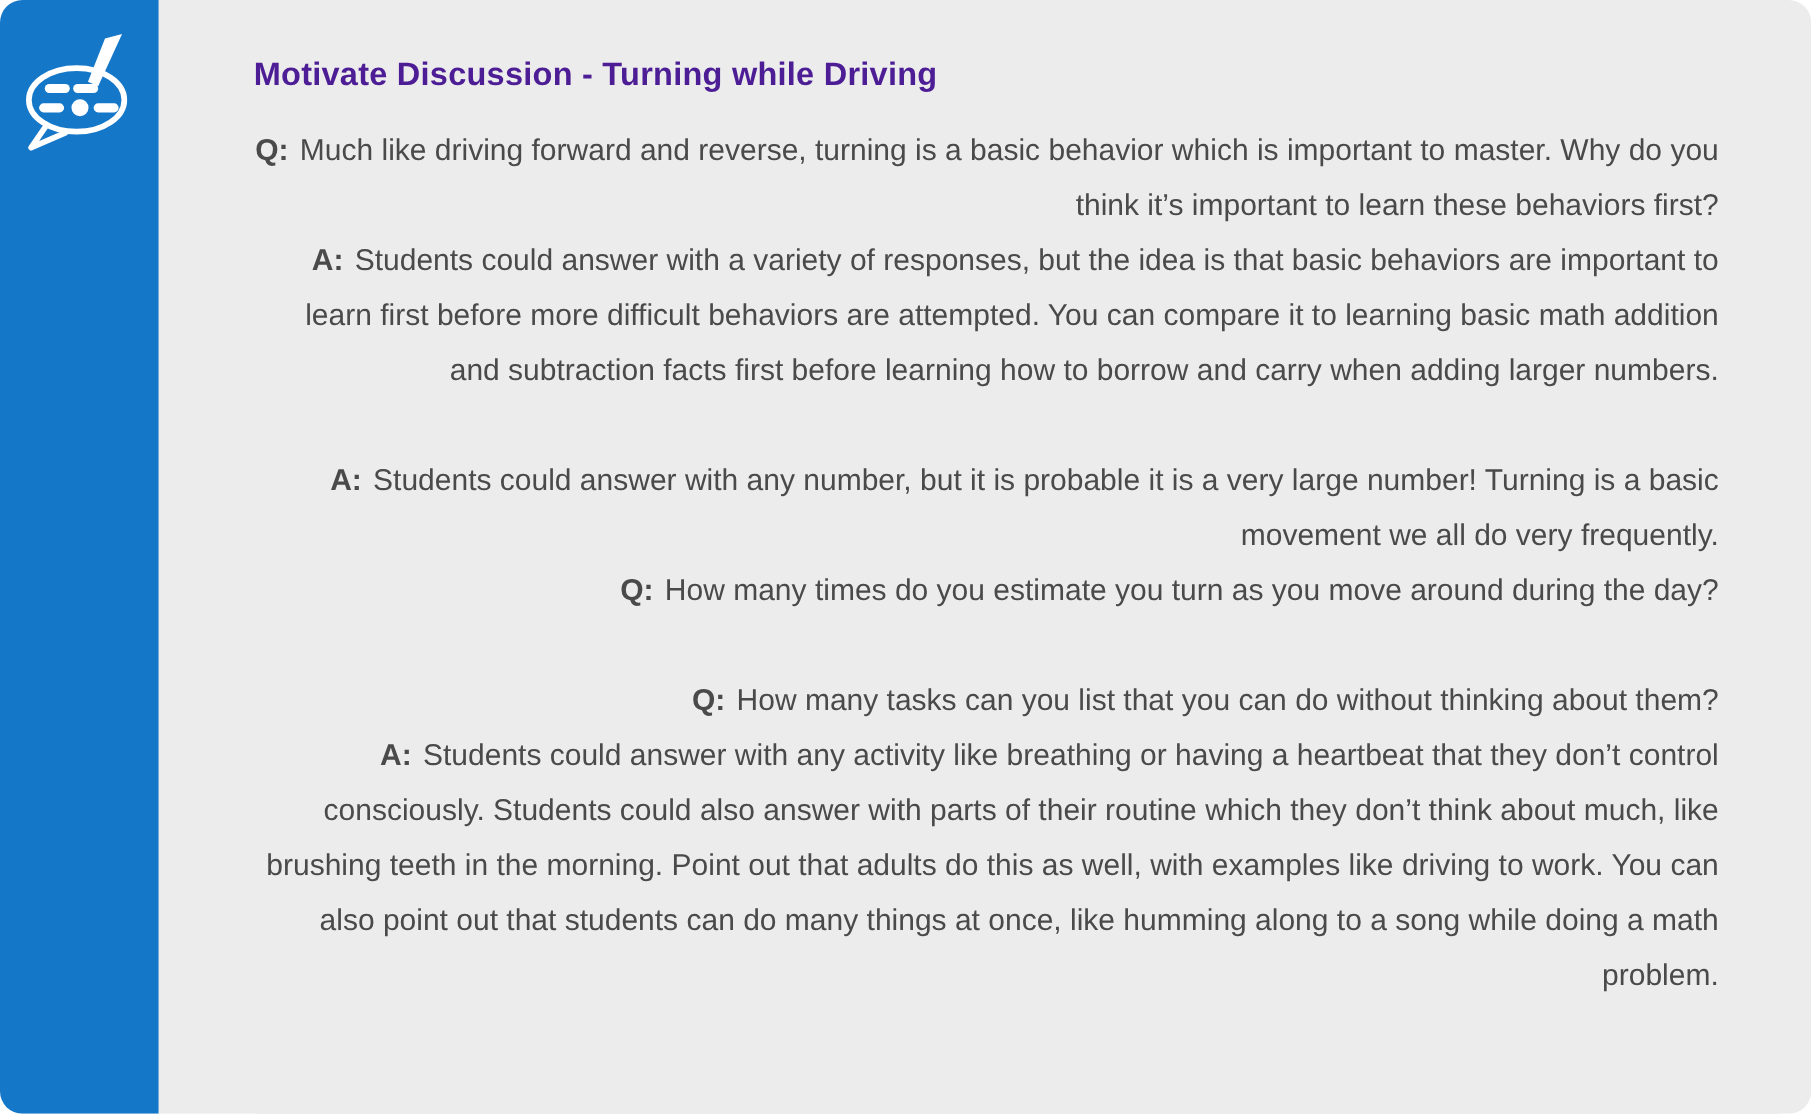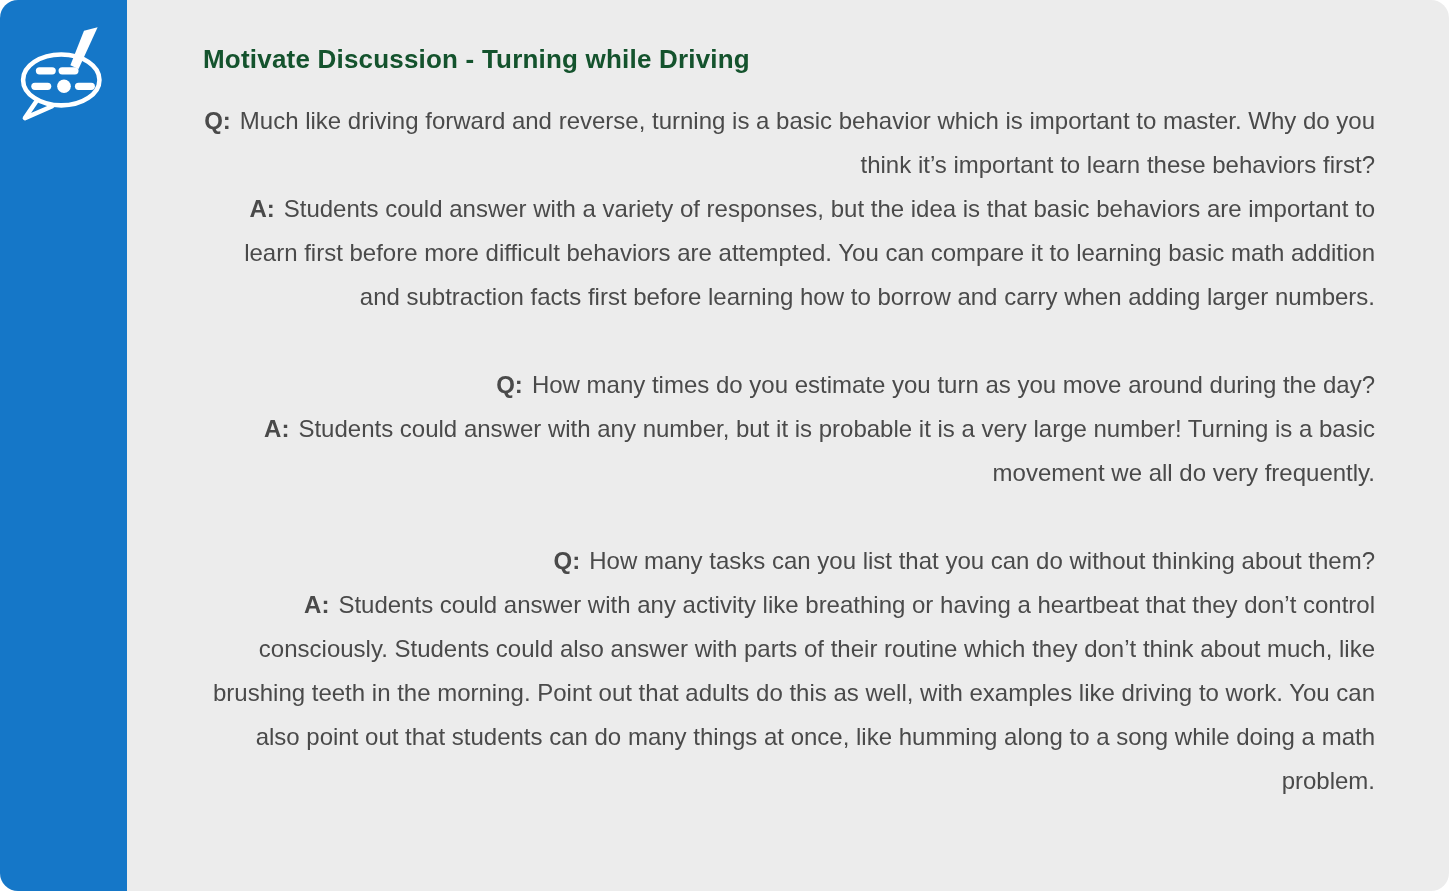--- a/index.html
+++ b/index.html
@@ -37,21 +37,21 @@
     flex: 1 1 auto;
     background: #ECECEC;
     padding: 44px 74px 40px 76px;
     box-sizing: border-box;
     overflow: hidden;
   }
   .title {
     margin: 0 0 24px 0;
     font-size: 26px;
     font-weight: bold;
-    color: #14532d;
+    color: #4c1d95;
     letter-spacing: 0.2px;
   }
   .qa-block {
     margin: 0 0 44px 0;
     text-align: right;
   }
   .qa-block:last-child { margin-bottom: 0; }
   .qa-line {
     font-size: 24px;
     line-height: 44px;
@@ -89,22 +89,22 @@
 
   <div class="content">
     <h1 class="title">Motivate Discussion - Turning while Driving</h1>
 
     <div class="qa-block">
       <div class="qa-line"><strong>Q:</strong><span>Much like driving forward and reverse, turning is a basic behavior which is important to master. Why do you think it’s important to learn these behaviors first?</span></div>
       <div class="qa-line"><strong>A:</strong><span>Students could answer with a variety of responses, but the idea is that basic behaviors are important to learn first before more difficult behaviors are attempted. You can compare it to learning basic math addition and subtraction facts first before learning how to borrow and carry when adding larger numbers.</span></div>
     </div>
 
     <div class="qa-block">
+      <div class="qa-line"><strong>A:</strong><span>Students could answer with any number, but it is probable it is a very large number! Turning is a basic movement we all do very frequently.</span></div>
       <div class="qa-line"><strong>Q:</strong><span>How many times do you estimate you turn as you move around during the day?</span></div>
-      <div class="qa-line"><strong>A:</strong><span>Students could answer with any number, but it is probable it is a very large number! Turning is a basic movement we all do very frequently.</span></div>
     </div>
 
     <div class="qa-block">
       <div class="qa-line"><strong>Q:</strong><span>How many tasks can you list that you can do without thinking about them?</span></div>
       <div class="qa-line"><strong>A:</strong><span>Students could answer with any activity like breathing or having a heartbeat that they don’t control consciously. Students could also answer with parts of their routine which they don’t think about much, like brushing teeth in the morning. Point out that adults do this as well, with examples like driving to work. You can also point out that students can do many things at once, like humming along to a song while doing a math problem.</span></div>
     </div>
   </div>
 
 </div>
 

